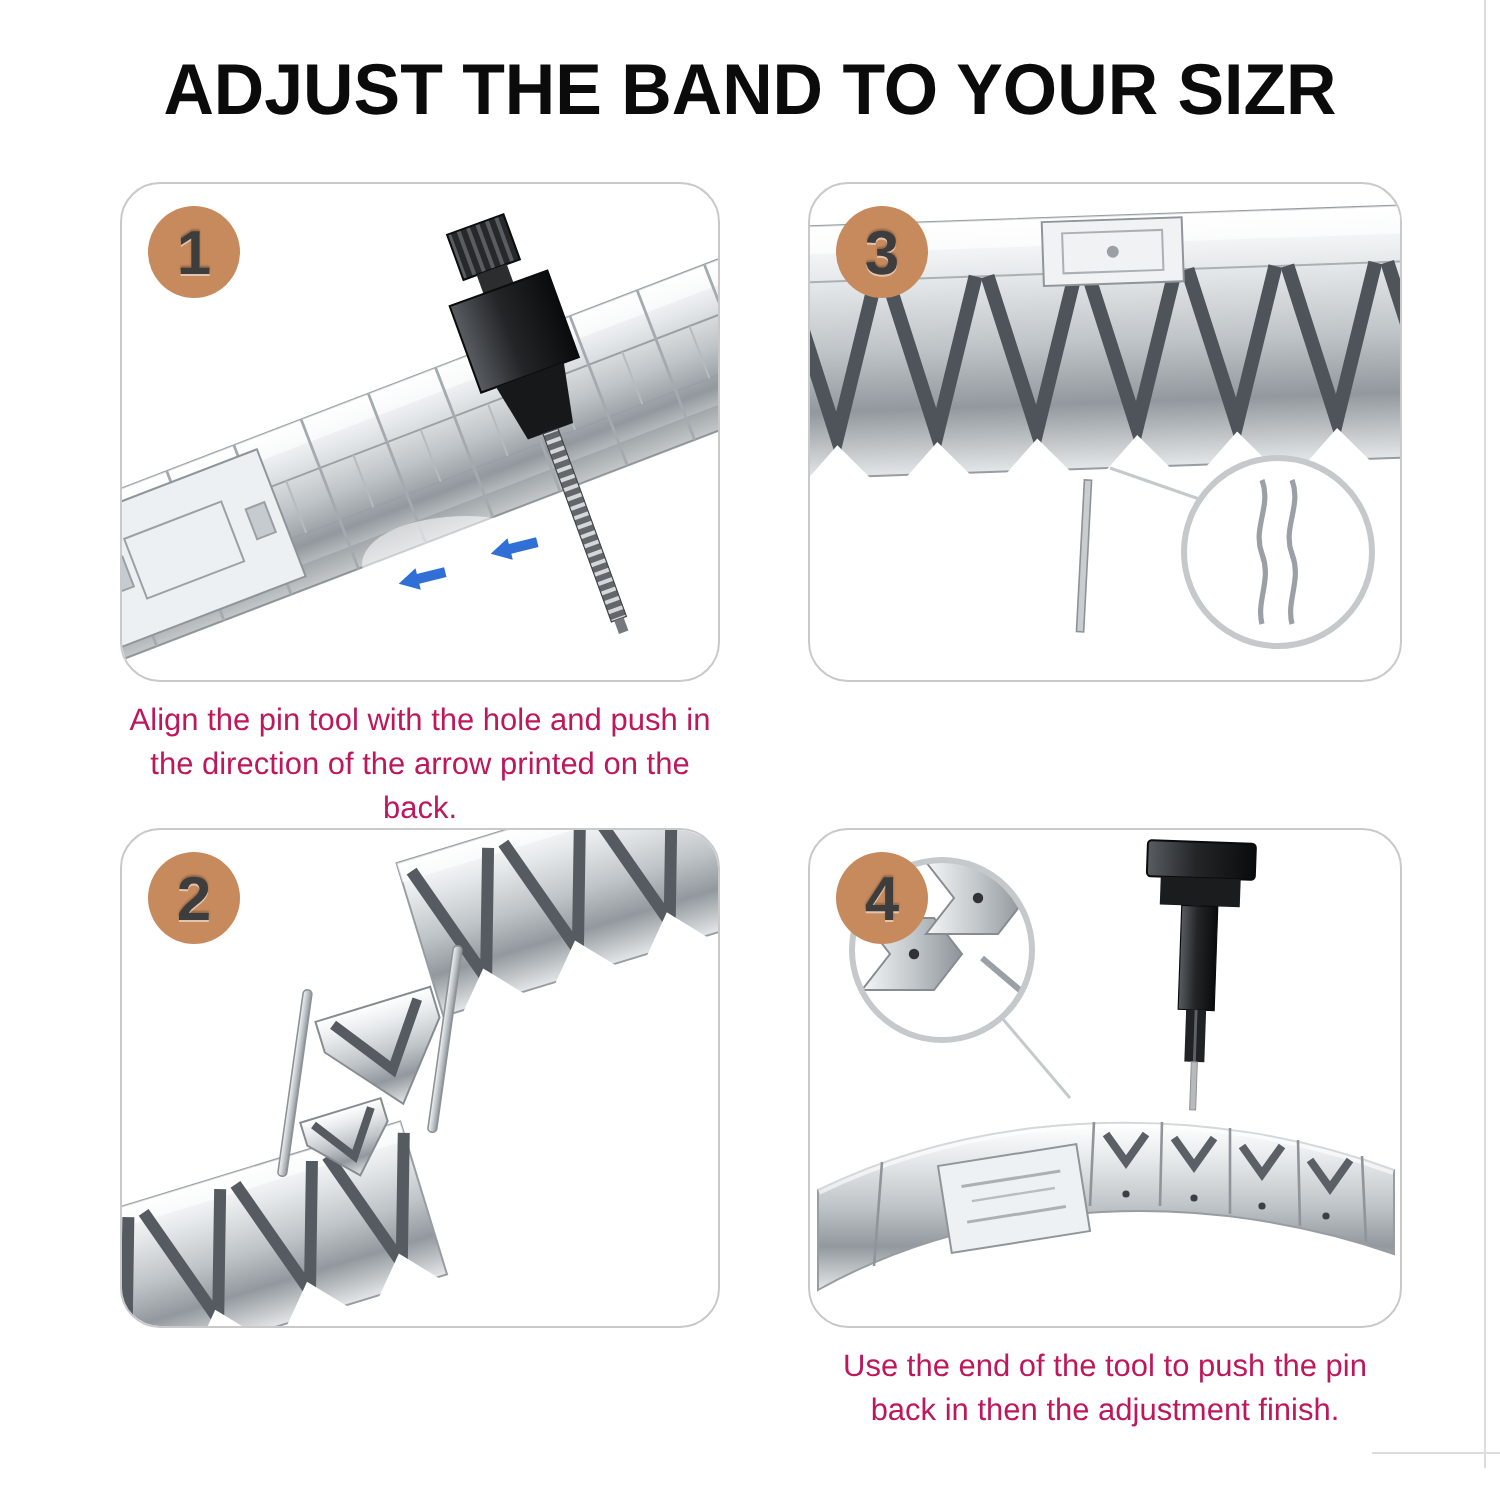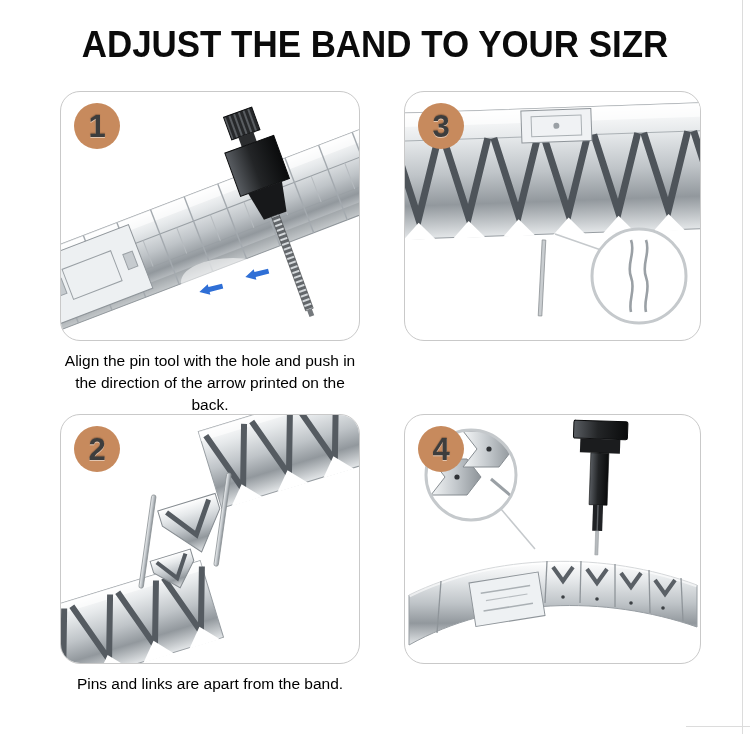--- a/index.html
+++ b/index.html
@@ -12,21 +12,21 @@
   .pos-tr{left:404px;top:91px;width:297px;}
   .pos-bl{left:60px;top:414px;width:300px;}
   .pos-br{left:404px;top:414px;width:297px;}
   .panel{position:relative;height:248px;border:1.5px solid #c9c9c9;border-radius:20px;
          overflow:hidden;background:#fff;}
   .art{position:absolute;left:0;top:0;width:100%;height:100%;}
   .badge{position:absolute;z-index:2;left:13px;top:11px;width:46px;height:46px;border-radius:50%;
          background:#c78a5d;display:flex;align-items:center;justify-content:center;}
   .badge-num{font-size:31px;font-weight:bold;color:#3d3d3d;line-height:1;
              text-shadow:0 1px 0 rgba(255,255,255,.5), 0 -1px 1px rgba(0,0,0,.25);}
-  .caption{margin:9px auto 0;max-width:300px;text-align:center;font-size:15.5px;line-height:22px;color:#000000;}
+  .caption{margin:9px auto 0;max-width:300px;text-align:center;font-size:15.5px;line-height:22px;color:#be185d;}
   .edge-v{position:absolute;top:0;right:7px;width:1px;height:750px;background:#dcdcdc;}
   .edge-h{position:absolute;bottom:7px;right:0;width:64px;height:1px;background:#dcdcdc;}
 </style>
 </head>
 <body>
 
 <svg width="0" height="0" style="position:absolute" aria-hidden="true">
   <defs>
     <linearGradient id="steelV" x1="0" y1="0" x2="0" y2="1">
       <stop offset="0" stop-color="#ffffff"></stop>
@@ -219,21 +219,20 @@
         <g>
           <g transform="translate(93,80) rotate(8)">
             <rect x="-2.2" y="0" width="4.4" height="94" rx="2" fill="url(#steelH)" stroke="#8d9296" stroke-width="0.8"></rect>
           </g>
           <g transform="translate(168,58) rotate(8)">
             <rect x="-2.2" y="0" width="4.4" height="94" rx="2" fill="url(#steelH)" stroke="#8d9296" stroke-width="0.8"></rect>
           </g>
         </g>
       </svg>
     </div>
-    <p class="caption">Pins and links are apart from the band.</p>
   </section>
 
   <section class="step pos-br">
     <div class="panel">
       <div class="badge">
         <span class="badge-num">4</span>
       </div>
       <svg class="art" viewBox="0 0 295 248" preserveAspectRatio="none" aria-hidden="true">
         <defs>
           <clipPath id="magClip4">
@@ -285,17 +284,18 @@
             <polygon points="26,44 62,44 76,62 62,80 26,80 40,62" fill="url(#steelH)" stroke="#868c91"></polygon>
             <polygon points="58,16 94,16 108,34 94,52 58,52 72,34" fill="url(#steelH)" stroke="#868c91"></polygon>
             <circle cx="52" cy="62" r="2.6" fill="#2f3236"></circle>
             <circle cx="84" cy="34" r="2.6" fill="#2f3236"></circle>
             <line x1="112" y1="86" x2="86" y2="64" stroke="#9aa0a5" stroke-width="3"></line>
           </g>
           <circle cx="66" cy="60" r="45" fill="none" stroke="#c5c9cc" stroke-width="3"></circle>
         </g>
       </svg>
     </div>
+    <p class="caption">Use the end of the tool to push the pin back in then the adjustment finish.</p>
   </section>
 
   <div class="edge-v"></div>
   <div class="edge-h"></div>
 </div>
 
 </body></html>

